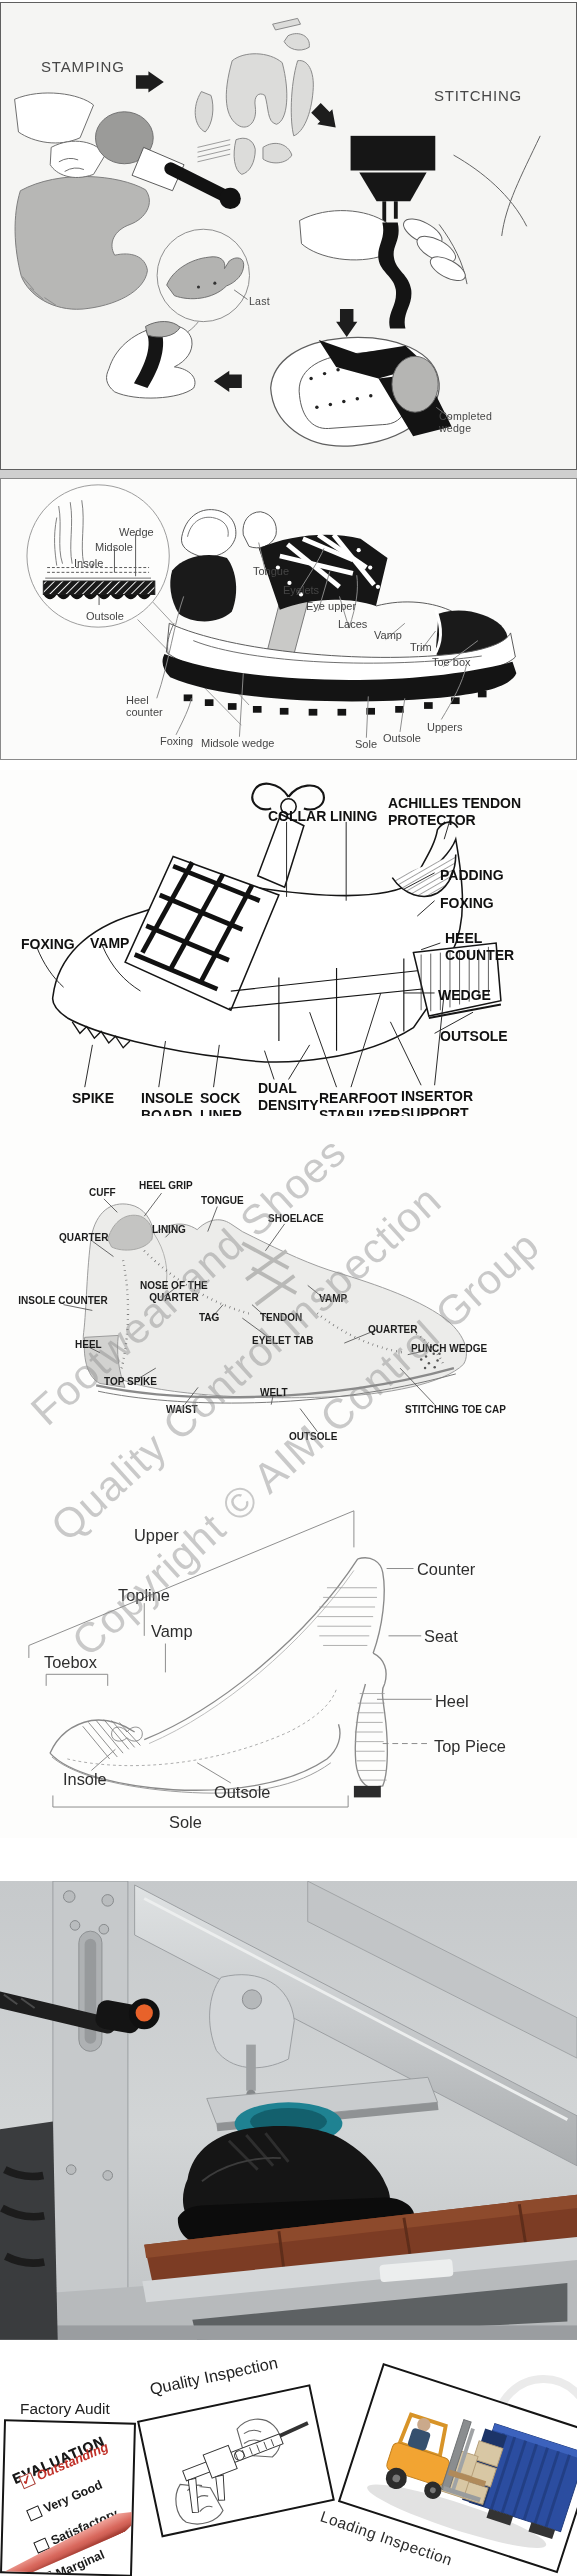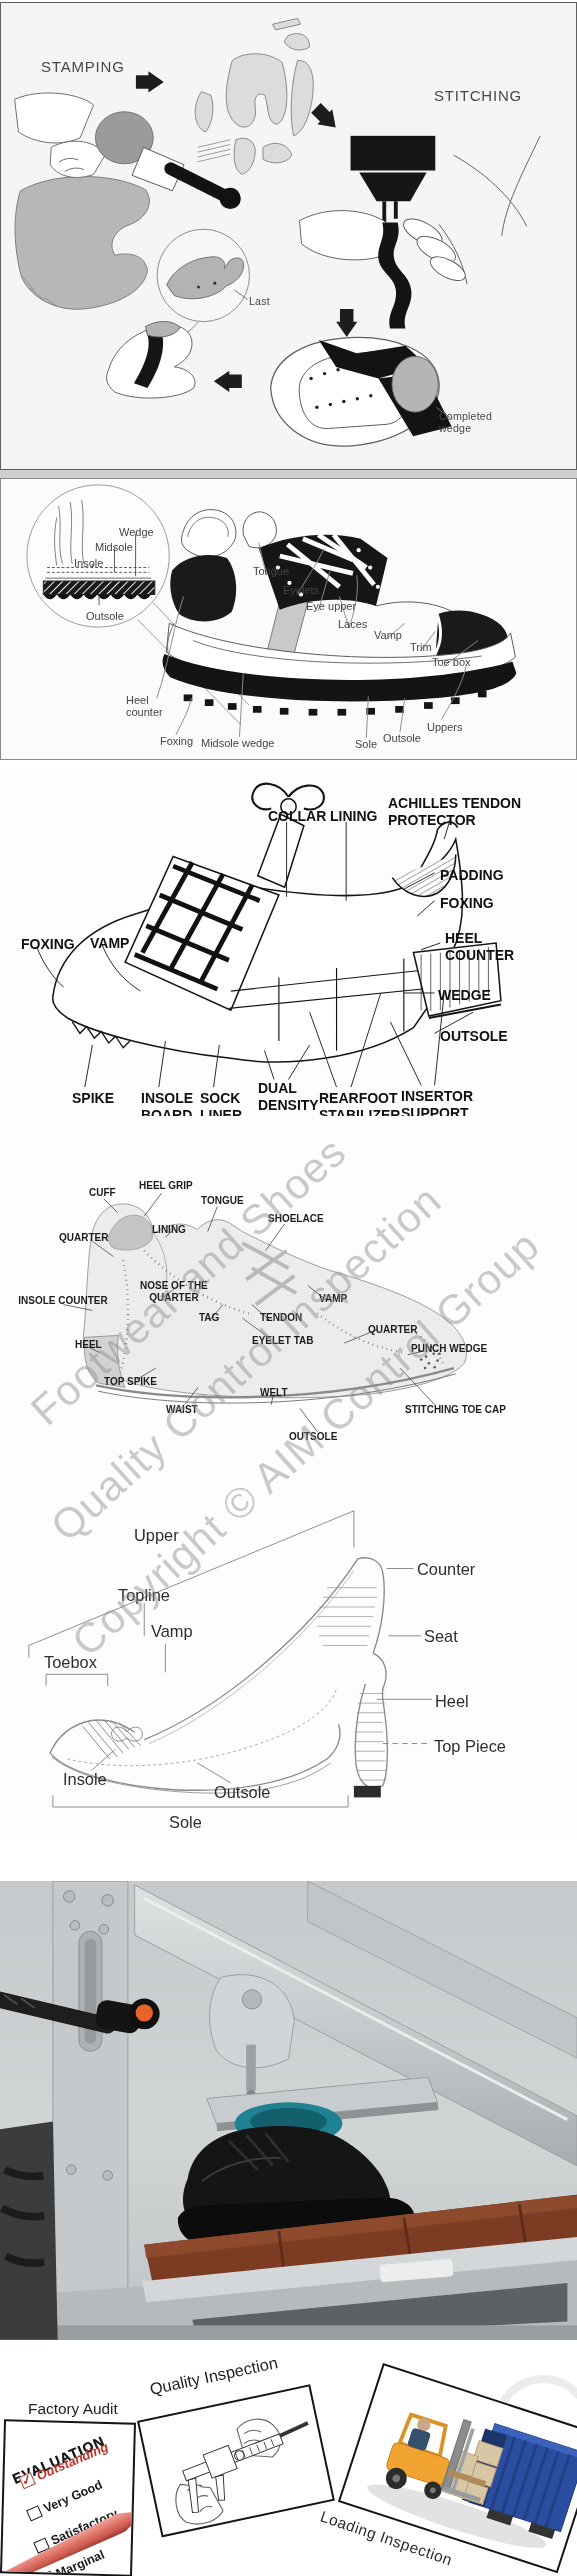--- a/index.html
+++ b/index.html
@@ -524,21 +524,21 @@
       <polygon points="200,456 590,418 590,458 205,477" fill="#5d6163"></polygon>
       <rect x="0" y="462" width="600" height="15" fill="#9a9da0"></rect>
 
       <polygon points="0,258 55,250 60,477 0,477" fill="#3a3c3e"></polygon>
       <path d="M5,300 q20,10 40,6 M2,340 q22,12 44,8 M6,390 q20,10 40,6" stroke="#1c1c1c" stroke-width="8" fill="none"></path>
     </svg>
   </div>
 
   <div class="sec" id="s7" style="top:2340px;height:236px">
     <div class="faint-circle"></div>
-    <span class="fa-label" style="left:28px;top:60px">Factory Audit</span>
+    <span class="fa-label" style="left:20px;top:60px">Factory Audit</span>
 
     <div class="card" id="audit-card">
       <span class="eval">EVALUATION</span>
       <div class="arow" style="left:17.3px;top:54px">
         <span class="abox red">
             <span class="acheck">✓</span>
           </span>
         <span class="alab red">Outstanding</span>
       </div>
       <div class="arow" style="left:25px;top:87px">

